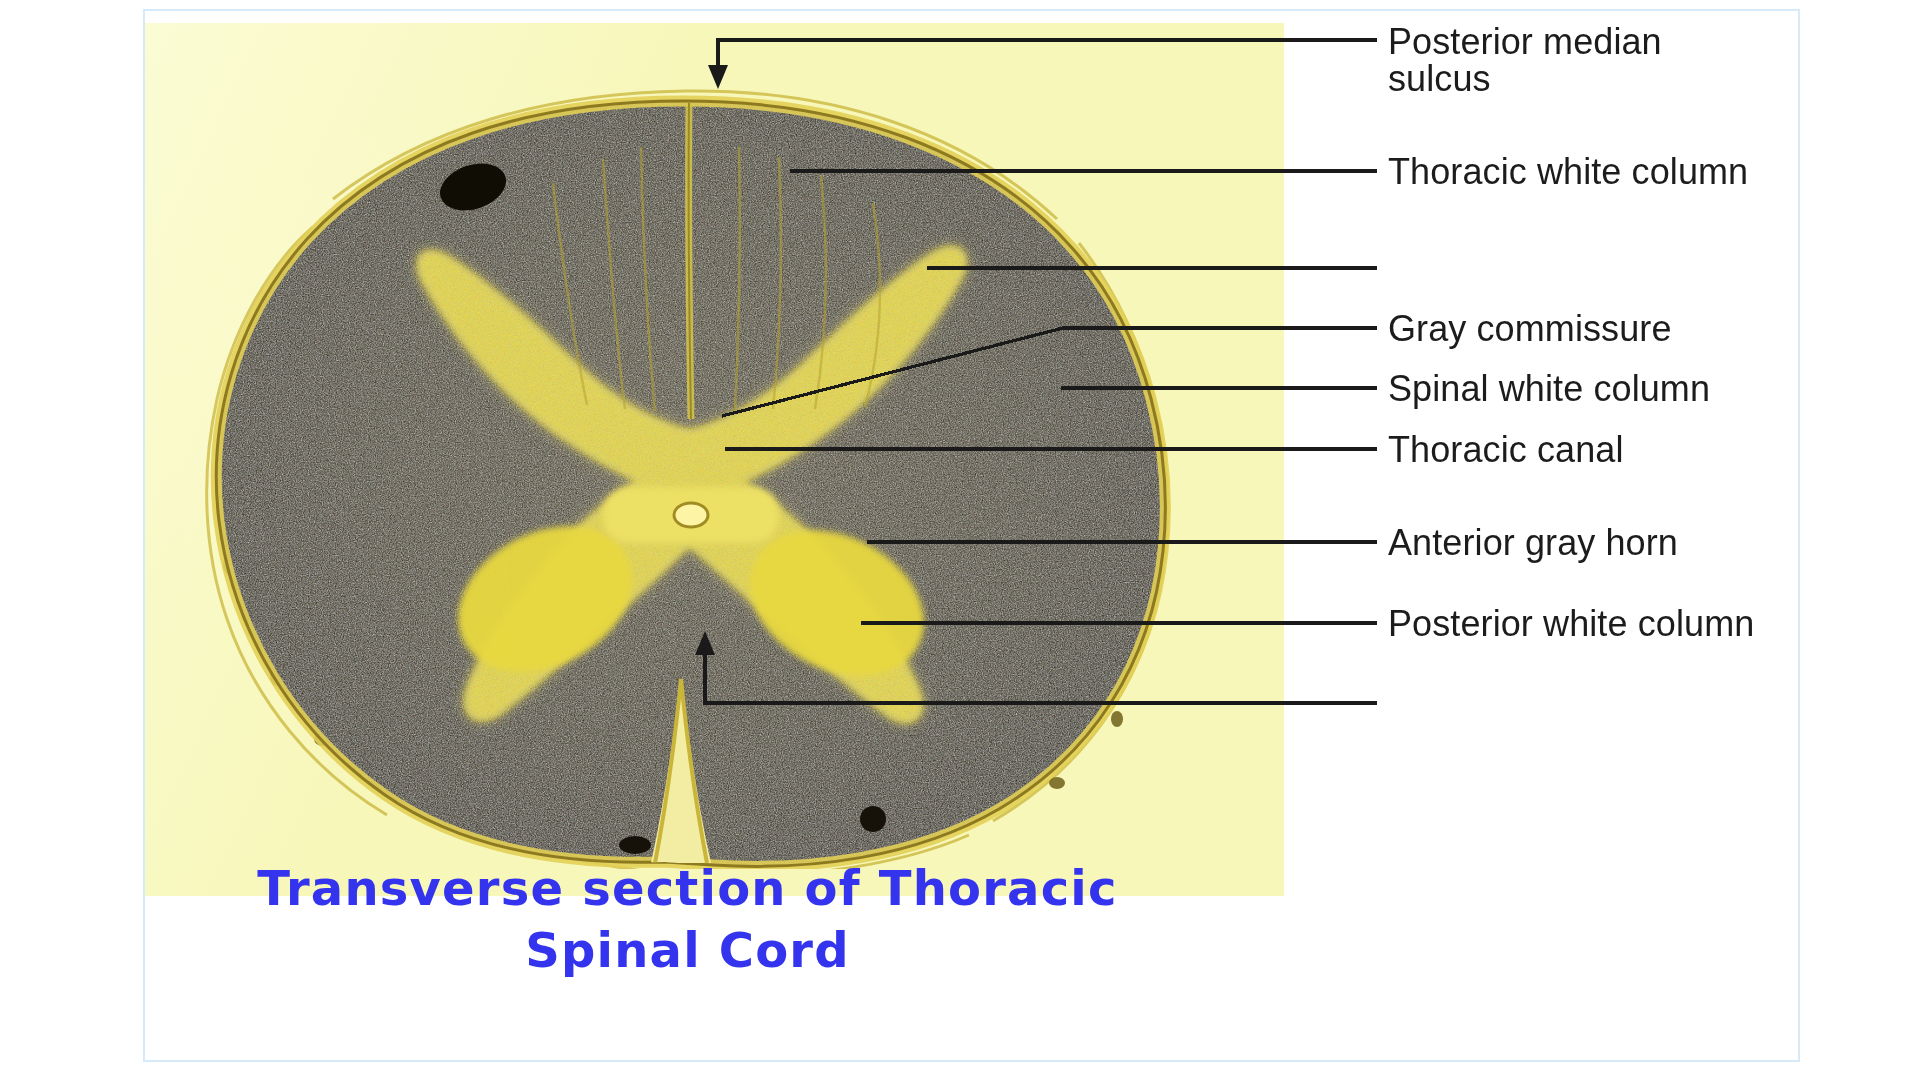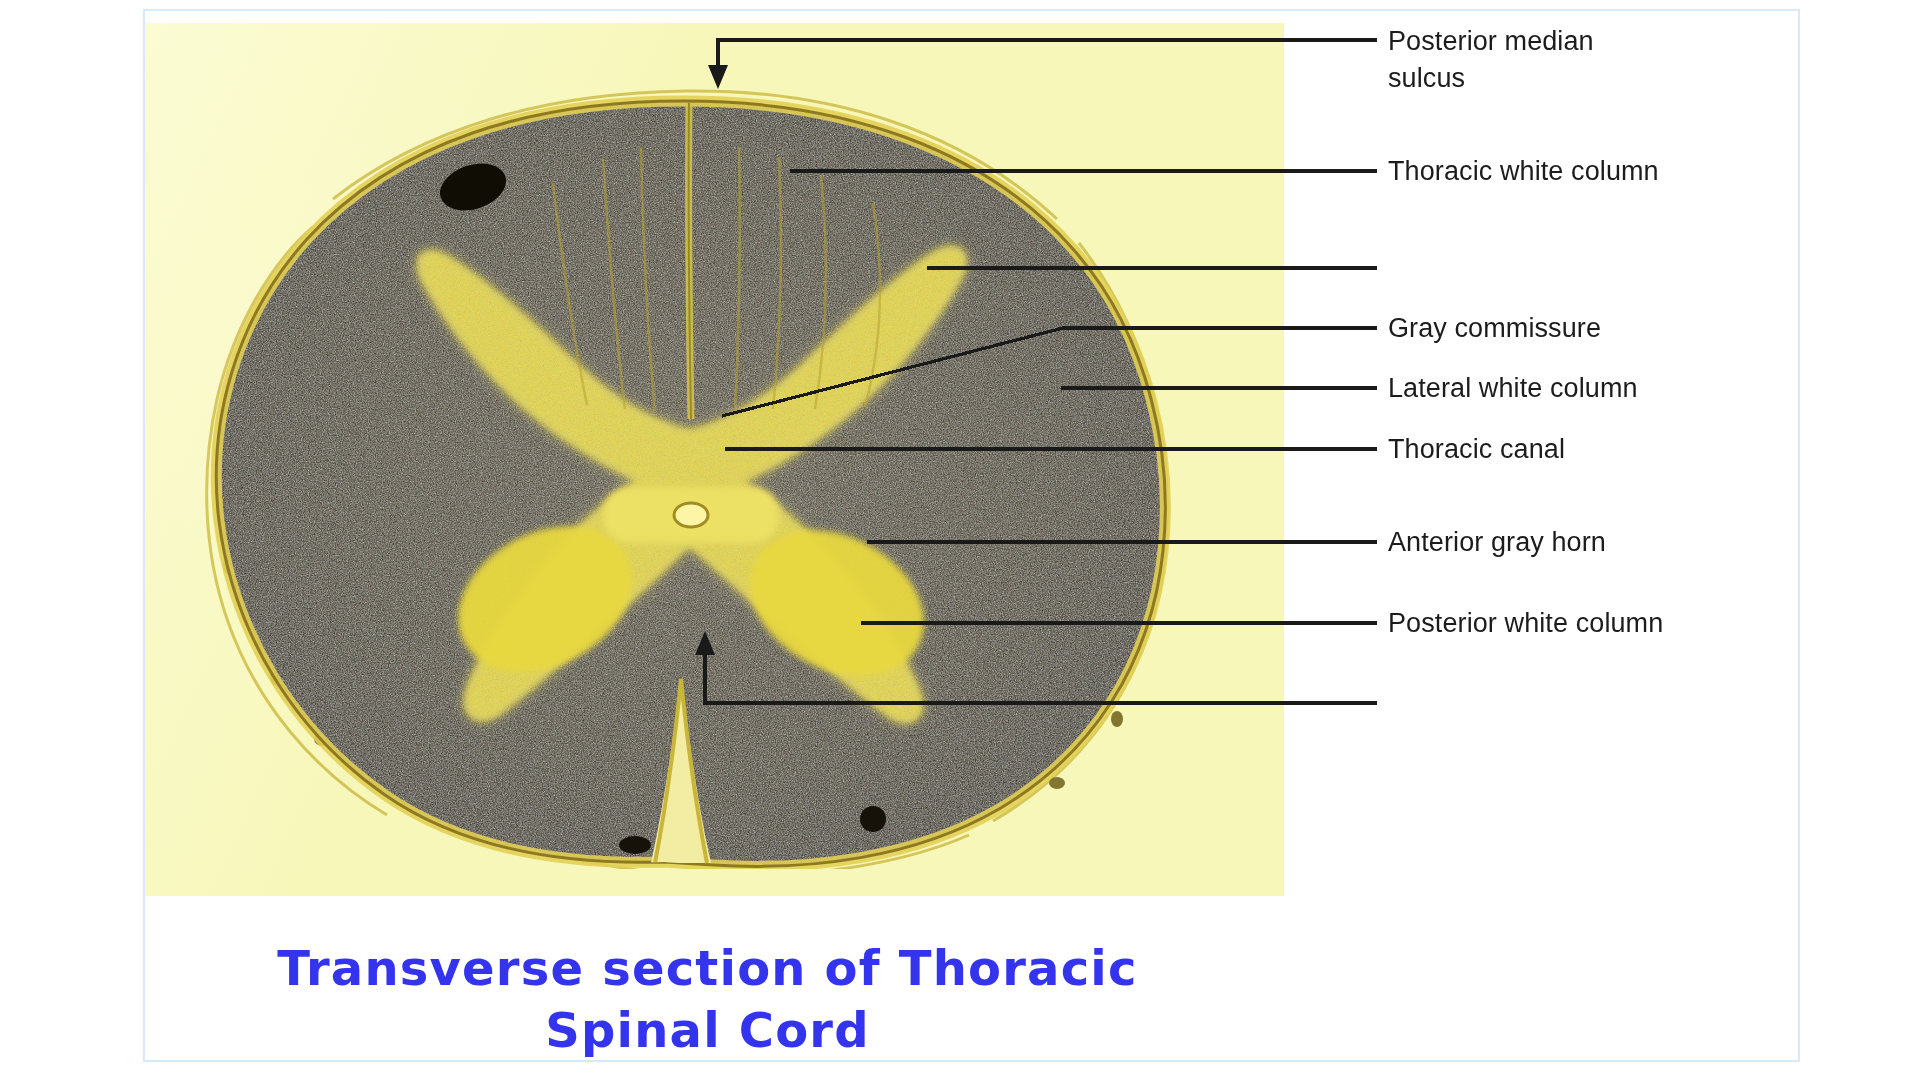--- a/index.html
+++ b/index.html
@@ -76,41 +76,40 @@
     width: 1657px;
     height: 1053px;
     pointer-events: none;
   }
 
   
   .label {
     position: absolute;
     left: 1243px;
     font-family: "Liberation Sans", sans-serif;
-    font-size: 27px;
+    font-size: 36px;
     line-height: 37px;
     color: #1c1c1c;
     white-space: pre-line;
     letter-spacing: .1px;
   }
 
   
   #title {
     position: absolute;
     left: 0px;
-    top: 926px;
+    top: 846px;
     width: 1085px;
     text-align: center;
     color: #3434ee;
     font-family: "DejaVu Sans", sans-serif;
     font-weight: bold;
     font-size: 48px;
     line-height: 62px;
     letter-spacing: 1.2px;
-    padding-left: 20px;
   }
 </style>
 </head>
 <body>
 
 <div id="stage">
   <div id="card">
 
     <div id="photo-panel">
 
@@ -320,21 +319,21 @@
       </g>
 
       <polygon points="573,78 563,54 583,54" fill="#1a1a1a"></polygon>
       <polygon points="560,620 550,644 570,644" fill="#1a1a1a"></polygon>
     </svg>
 
     <div class="label" style="top:12px">Posterior median
 sulcus</div>
     <div class="label" style="top:142px">Thoracic white column</div>
     <div class="label" style="top:299px">Gray commissure</div>
-    <div class="label" style="top:359px">Lateral white column</div>
+    <div class="label" style="top:359px">Spinal white column</div>
     <div class="label" style="top:420px">Thoracic canal</div>
     <div class="label" style="top:513px">Anterior gray horn</div>
     <div class="label" style="top:594px">Posterior white column</div>
 
     <div id="title">
       <div>Transverse section of Thoracic</div>
       <div>Spinal Cord</div>
     </div>
 
   </div>

